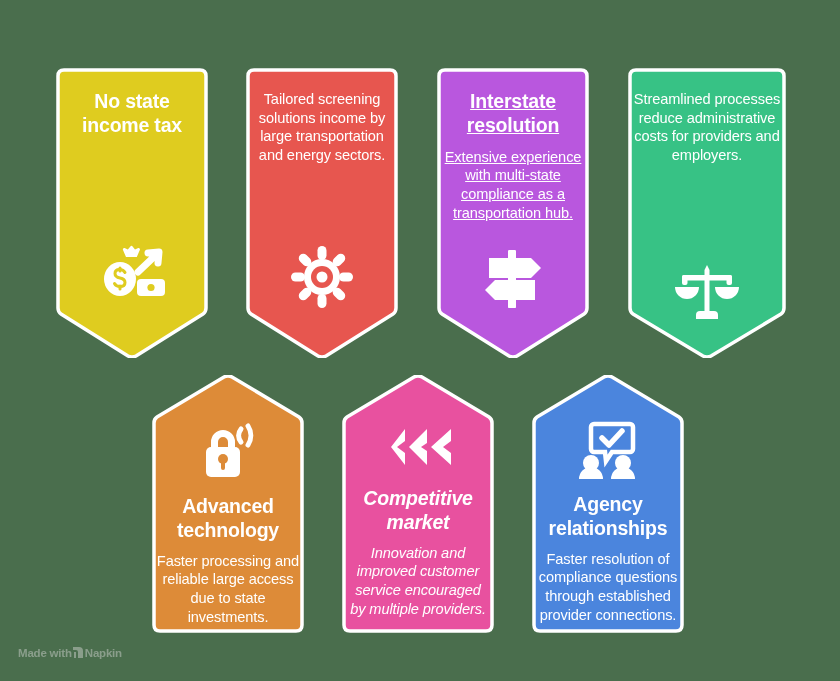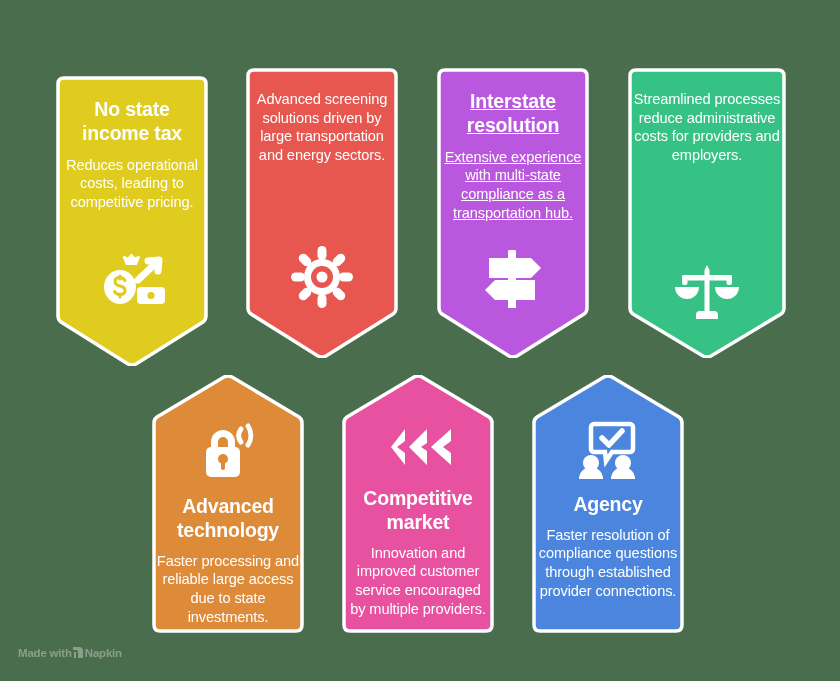--- a/index.html
+++ b/index.html
@@ -96,30 +96,29 @@
     color: #d8d8d8;
     letter-spacing: -0.2px;
   }
   #watermark .wm-logo svg { display: block; }
 </style>
 </head>
 <body style="background: rgb(74, 110, 77);">
 
 <div id="board">
 
-  <div class="card row-top" style="left:48px; top:76px; width:168px; height:290px;">
+  <div class="card row-top" style="left:48px; top:68px; width:168px; height:290px;">
     <svg class="card-shape" viewBox="0 0 168 290" preserveAspectRatio="none">
       <path d="M10 8 Q10 2 16 2 L152 2 Q158 2 158 8 L158 240 Q158 244 155 246 L88 288 Q84 290 80 288 L13 246 Q10 244 10 240 Z" fill="#dfcc1f" stroke="#ffffff" stroke-width="3.5"></path>
     </svg>
     <div class="card-content">
       <div class="card-title">
         <div>No state</div>
         <div>income tax</div>
       </div>
-      <div class="card-desc">Reduces operational costs, leading to competitive pricing.</div>
       <div class="icon-wrap" style="margin-bottom:55px;">
         <svg width="72" height="62" viewBox="0 0 72 62">
 
           <path d="M14 16 h16 l-3 -7 a1.4 1.4 0 0 1 1.6 -2 l3.2 1.6 l2.6 -3.2 a1.3 1.3 0 0 1 2.2 0 l2.4 3.2 l3.2 -1.6 a1.4 1.4 0 0 1 1.6 2 l-3 7 h2 z" fill="#ffffff"></path>
           <ellipse cx="24" cy="38" rx="16" ry="17" fill="#ffffff"></ellipse>
           <path d="M24 27 v3 M24 45 v3" stroke="#dfcc1f" stroke-width="3" stroke-linecap="round"></path>
           <path d="M29 31.5 q-1.5 -3 -5.5 -3 q-4.5 0 -4.5 4 q0 3.5 5 4.5 q5 1 5 4.5 q0 4 -5 4 q-4 0 -5.5 -3" stroke="#dfcc1f" stroke-width="3" fill="none" stroke-linecap="round"></path>
 
           <path d="M42 31 L61 13 M52 12 L63 11 L62 22" stroke="#ffffff" stroke-width="7" fill="none" stroke-linecap="round" stroke-linejoin="round"></path>
 
@@ -128,21 +127,21 @@
         </svg>
       </div>
     </div>
   </div>
 
   <div class="card row-top" style="left:238px; top:68px; width:168px; height:290px;">
     <svg class="card-shape" viewBox="0 0 168 290" preserveAspectRatio="none">
       <path d="M10 8 Q10 2 16 2 L152 2 Q158 2 158 8 L158 240 Q158 244 155 246 L88 288 Q84 290 80 288 L13 246 Q10 244 10 240 Z" fill="#e7564f" stroke="#ffffff" stroke-width="3.5"></path>
     </svg>
     <div class="card-content">
-      <div class="card-desc">Advanced screening solutions driven by large transportation and energy sectors.</div>
+      <div class="card-desc">Tailored screening solutions income by large transportation and energy sectors.</div>
       <div class="icon-wrap" style="margin-bottom:50px;">
         <svg width="62" height="62" viewBox="0 0 62 62">
           <g fill="#ffffff">
             <circle cx="31" cy="31" r="18"></circle>
             <g>
               <rect x="26.5" y="0" width="9" height="14" rx="4.5"></rect>
               <rect x="26.5" y="48" width="9" height="14" rx="4.5"></rect>
               <rect x="0" y="26.5" width="14" height="9" rx="4.5"></rect>
               <rect x="48" y="26.5" width="14" height="9" rx="4.5"></rect>
               <rect x="26.5" y="0" width="9" height="14" rx="4.5" transform="rotate(45 31 31)"></rect>
@@ -223,21 +222,21 @@
         </svg>
       </div>
       <div class="card-title">
         <div>Advanced</div>
         <div>technology</div>
       </div>
       <div class="card-desc">Faster processing and reliable large access due to state investments.</div>
     </div>
   </div>
 
-  <div class="card row-bottom" style="left:334px; top:375px; width:168px; height:260px;">
+  <div class="card row-bottom" style="left:334px; top:375px; width:168px; height:260px;font-style:italic;">
     <svg class="card-shape" viewBox="0 0 168 260" preserveAspectRatio="none">
       <path d="M10 48 Q10 44 13 42 L80 2 Q84 0 88 2 L155 42 Q158 44 158 48 L158 250 Q158 256 152 256 L16 256 Q10 256 10 250 Z" fill="#e8519f" stroke="#ffffff" stroke-width="3.5"></path>
     </svg>
     <div class="card-content">
       <div class="icon-wrap" style="margin-top:26px; margin-bottom:20px;">
         <svg width="70" height="40" viewBox="0 0 70 40">
           <g fill="#ffffff">
             <path d="M22 2 L8 20 L22 38 L22 26 L14 20 L22 14 Z"></path>
             <path d="M44 2 L26 20 L44 38 L44 24 L38 20 L44 16 Z"></path>
             <path d="M68 2 L48 20 L68 38 L68 26 L60 20 L68 14 Z"></path>
@@ -266,20 +265,21 @@
           <g fill="#ffffff">
             <circle cx="17" cy="42" r="8"></circle>
             <path d="M5 58 A12 12 0 0 1 29 58 Z"></path>
             <circle cx="49" cy="42" r="8"></circle>
             <path d="M37 58 A12 12 0 0 1 61 58 Z"></path>
           </g>
         </svg>
       </div>
       <div class="card-title">
         <div>Agency</div>
+        <div>relationships</div>
       </div>
       <div class="card-desc">Faster resolution of compliance questions through established provider connections.</div>
     </div>
   </div>
 
   <div id="watermark">
     <span class="wm-text">Made with</span>
     <span class="wm-logo">
       <svg width="13" height="13" viewBox="0 0 13 13">
         <path d="M1 1 L7 1 Q11 1 11 5 L11 12 L6 12 L6 6 Q6 4 4 4 L1 4 Z" fill="#d8d8d8"></path>

